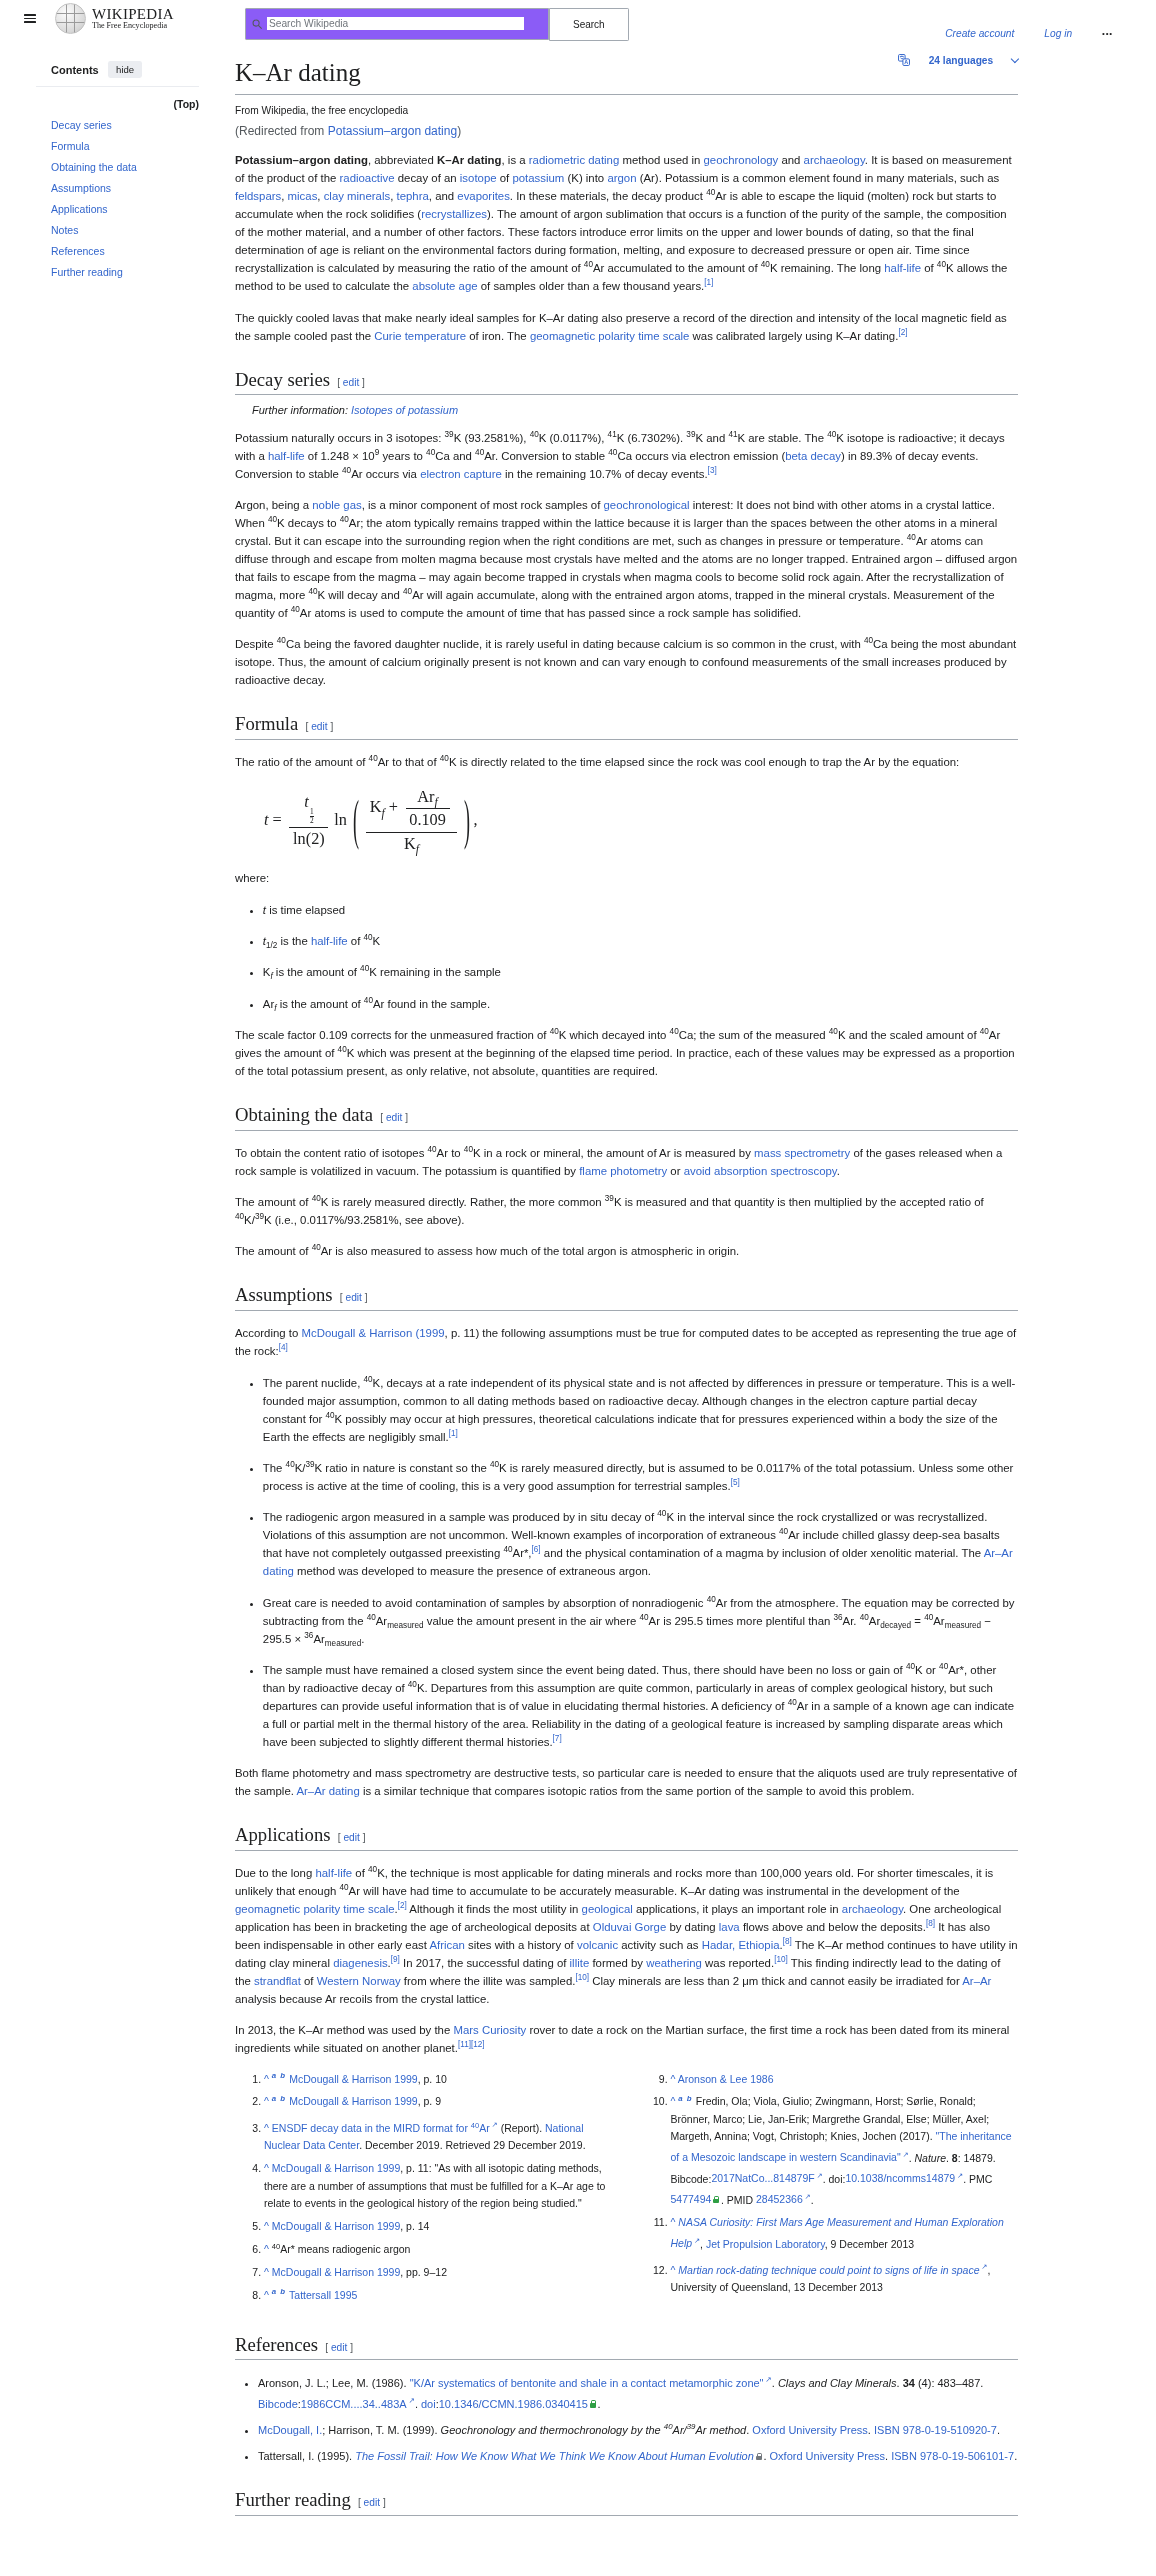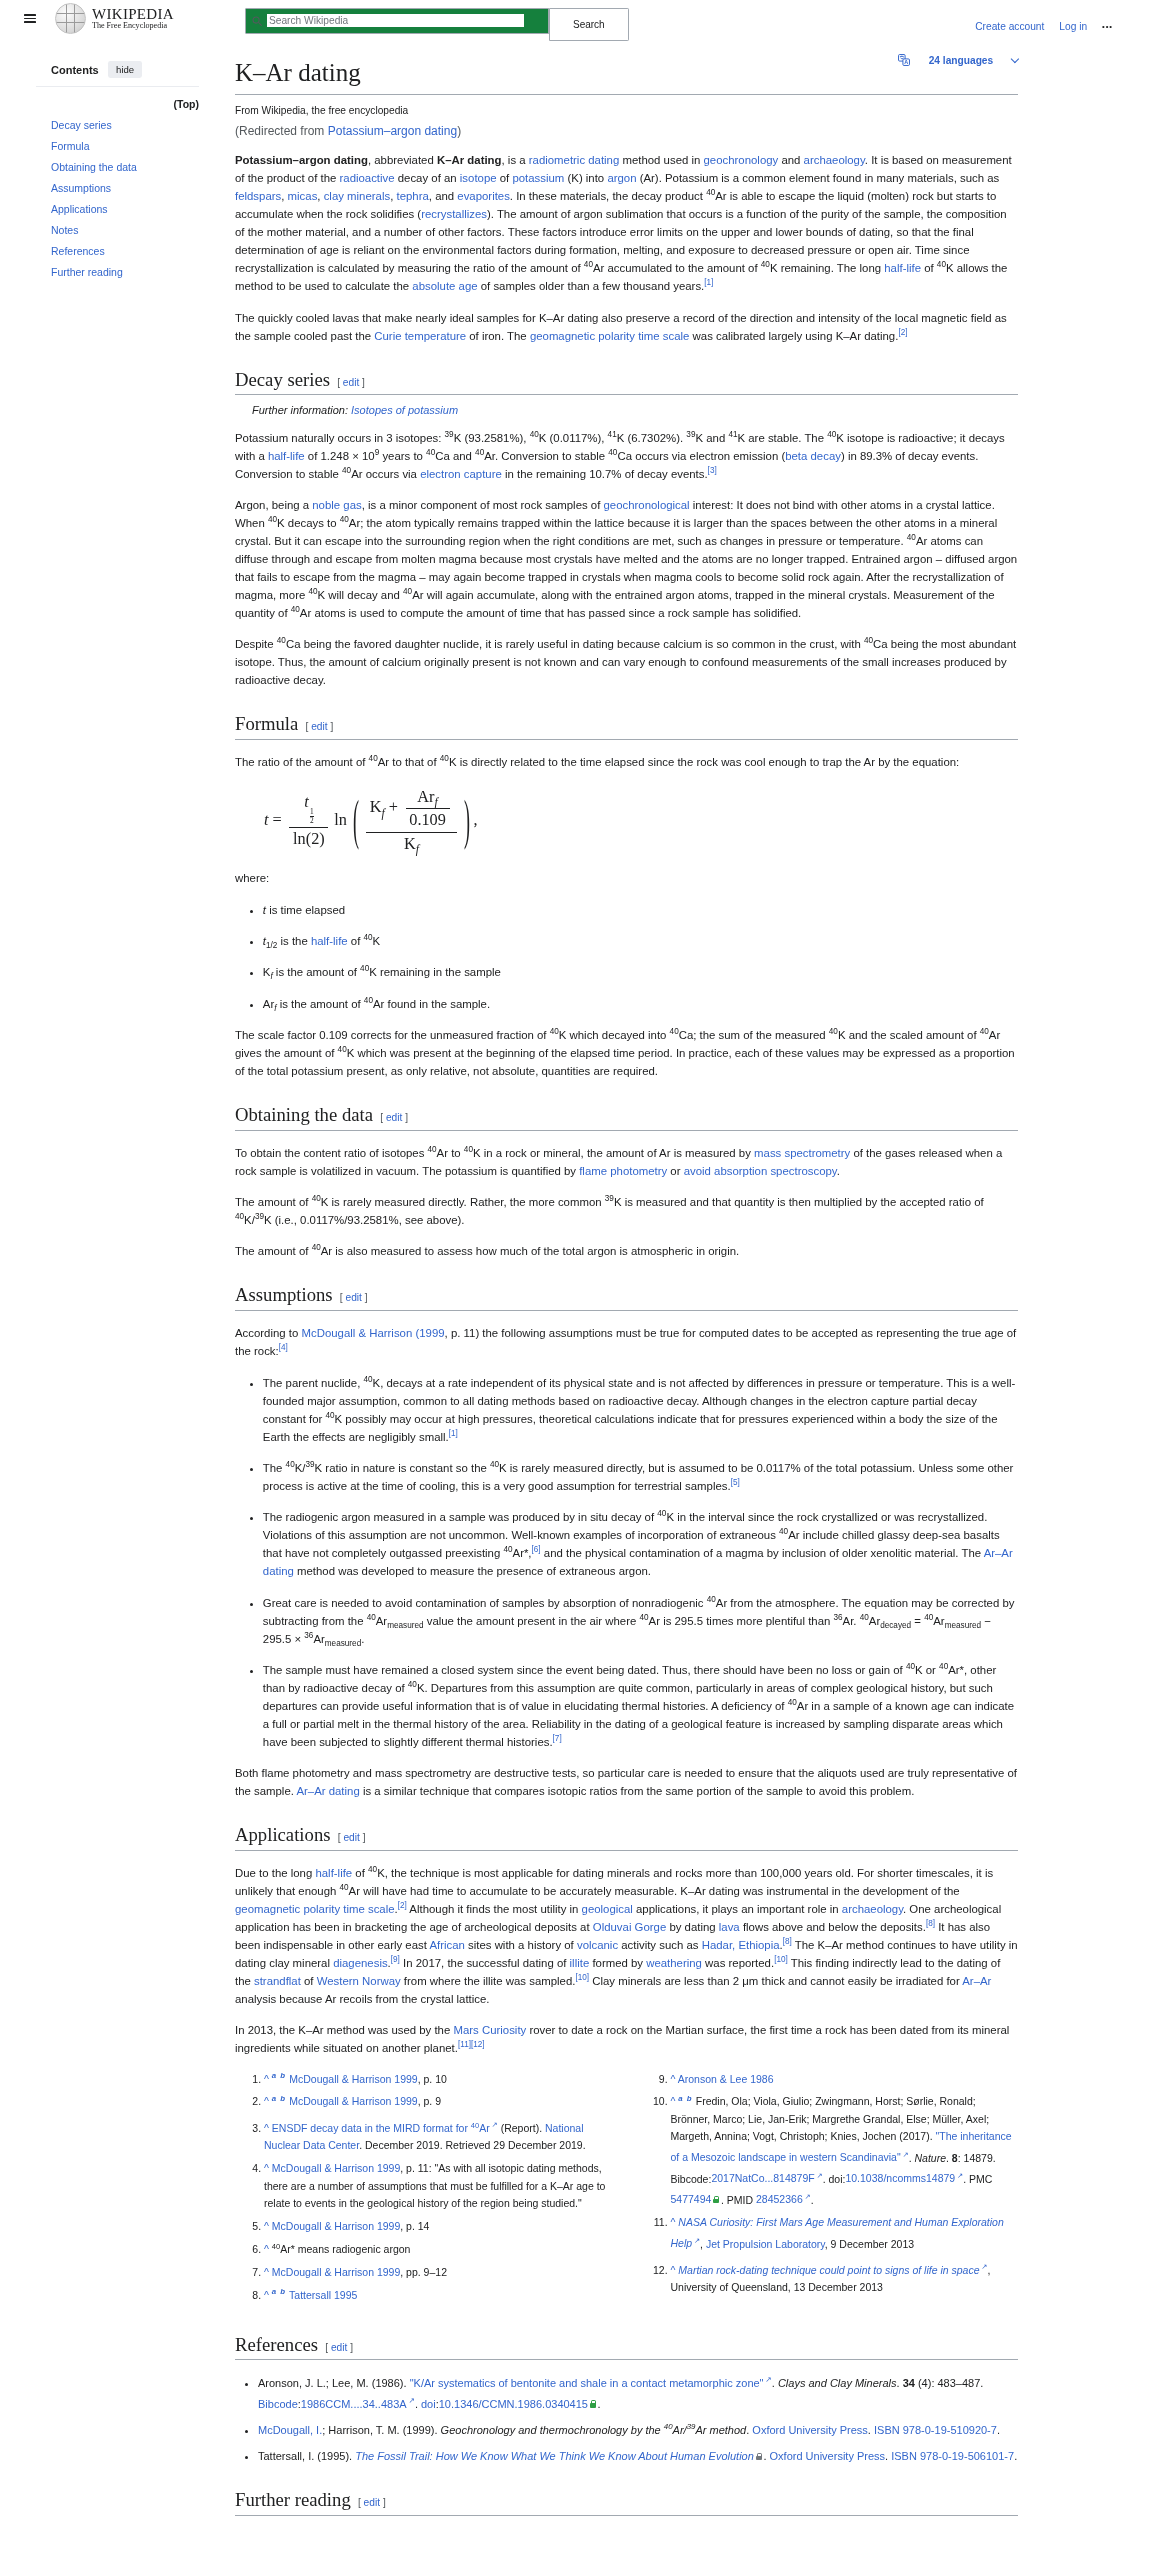--- a/index.html
+++ b/index.html
@@ -15,25 +15,25 @@
   .burger{width:12px;height:9px;margin-left:24px;display:flex;flex-direction:column;justify-content:space-between;cursor:pointer;}
   .burger span{display:block;height:1.6px;background:#202122;border-radius:0.6px;}
   .logo{display:flex;align-items:center;margin-left:19px;}
   .globe{width:29px;height:29px;border-radius:50%;background:radial-gradient(circle at 35% 30%,#fdfdfd,#d8d8d8 70%,#b9b9b9);border:0.6px solid #c3c3c3;position:relative;overflow:hidden;}
   .globe::before{content:"";position:absolute;left:0;right:0;top:9px;border-top:0.6px solid #9a9a9a;height:8.4px;border-bottom:0.6px solid #9a9a9a;}
   .globe::after{content:"";position:absolute;top:0;bottom:0;left:9.6px;border-left:0.6px solid #9a9a9a;width:7.8px;border-right:0.6px solid #9a9a9a;}
   .wordmark{margin-left:6px;font-family:"Liberation Serif","DejaVu Serif",serif;line-height:1.1;}
   .wordmark .wm1{font-size:15px;letter-spacing:0.3px;color:#202122;}
   .wordmark .wm2{font-size:8.1px;color:#202122;}
   .searchwrap{position:absolute;left:245px;top:7.8px;display:flex;}
-  .searchbox{display:flex;align-items:center;width:304px;height:26px;border:0.6px solid #a2a9b1;border-radius:1.2px 0 0 1.2px;background:#15803d;padding-left:6px;box-sizing:border-box;}
+  .searchbox{display:flex;align-items:center;width:304px;height:32px;border:0.6px solid #a2a9b1;border-radius:1.2px 0 0 1.2px;background:#8b5cf6;padding-left:6px;box-sizing:border-box;}
   .searchbox input{border:none;outline:none;font-size:10.2px;margin-left:4.8px;width:253px;color:#202122;font-family:inherit;}
   .searchbox input::placeholder{color:#72777d;}
   .searchbtn{height:33px;border:0.6px solid #a2a9b1;background:#fff;border-radius:0 1.2px 1.2px 0;font-weight:normal;font-size:10px;padding:0 23px;cursor:pointer;color:#202122;font-family:inherit;}
-  .ptools{position:absolute;right:44px;top:21px;display:flex;align-items:center;gap:15px;font-size:10.2px;}
+  .ptools{position:absolute;right:44px;top:28px;display:flex;align-items:center;gap:30px;font-size:10.2px;font-style:italic;}
   .ptools .dots{color:#202122;letter-spacing:0.9px;font-size:7.8px;cursor:pointer;}
   
   .page{display:flex;align-items:flex-start;}
   .sidebar{width:163px;margin-left:36px;padding-top:24px;font-size:10.5px;flex-shrink:0;}
   .toc-head{display:flex;align-items:center;gap:9.6px;padding-left:15px;padding-bottom:8.4px;border-bottom:0.6px solid #eaecf0;}
   .toc-title{font-weight:bold;font-size:11px;}
   .toc-hide{background:#ebedf1;border-radius:2.4px;padding:3px 7.8px;color:#202122;font-size:9.6px;cursor:pointer;}
   .toc{list-style:none;margin:6px 0 0 0;padding:0 0 0 15px;}
   .toc li{padding:4.5px 0;}
   .toc li:first-child{font-weight:bold;text-align:right;}

